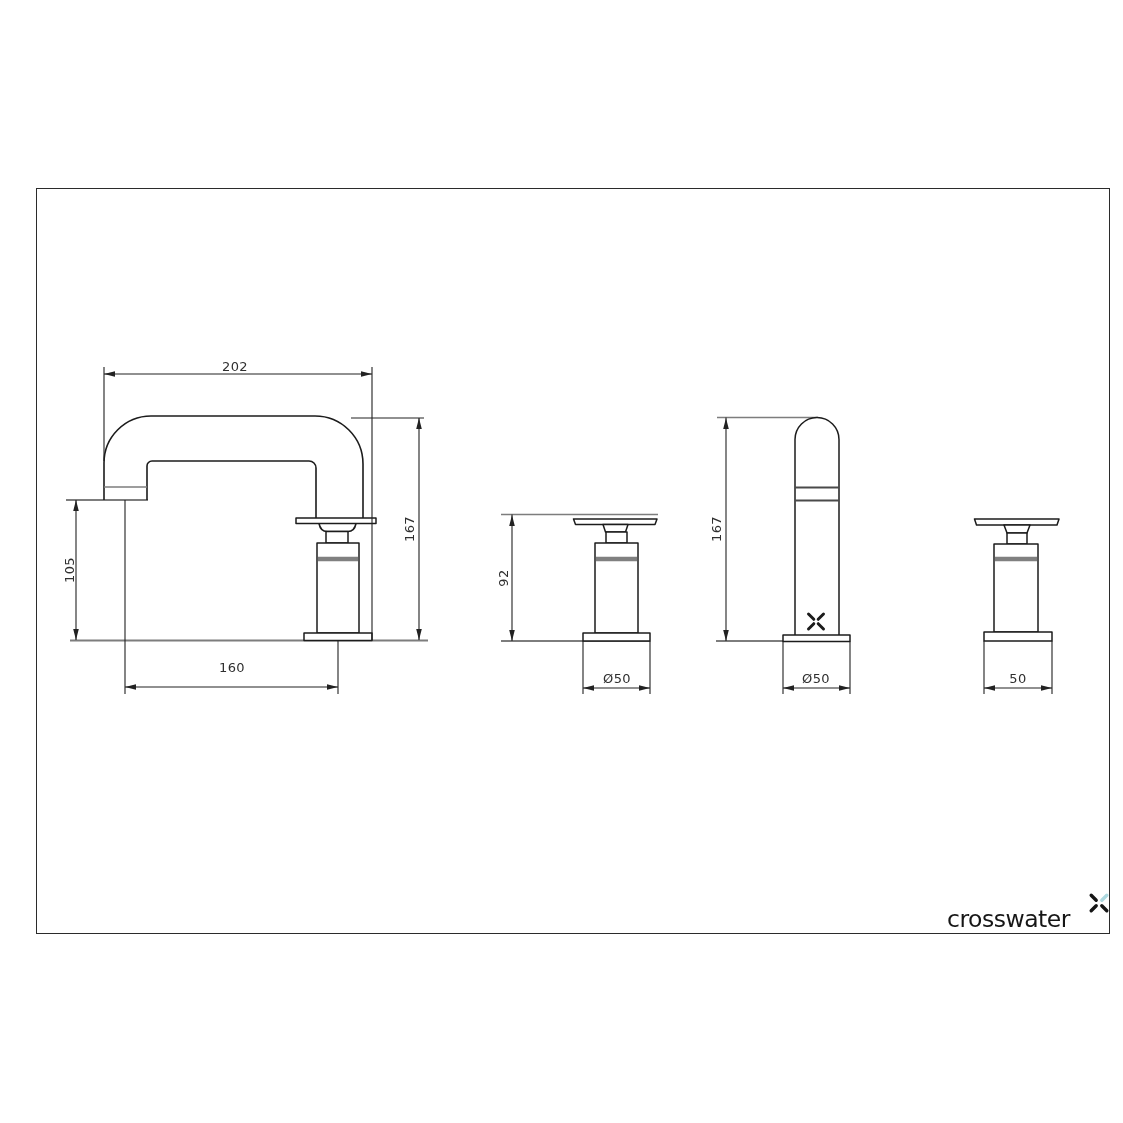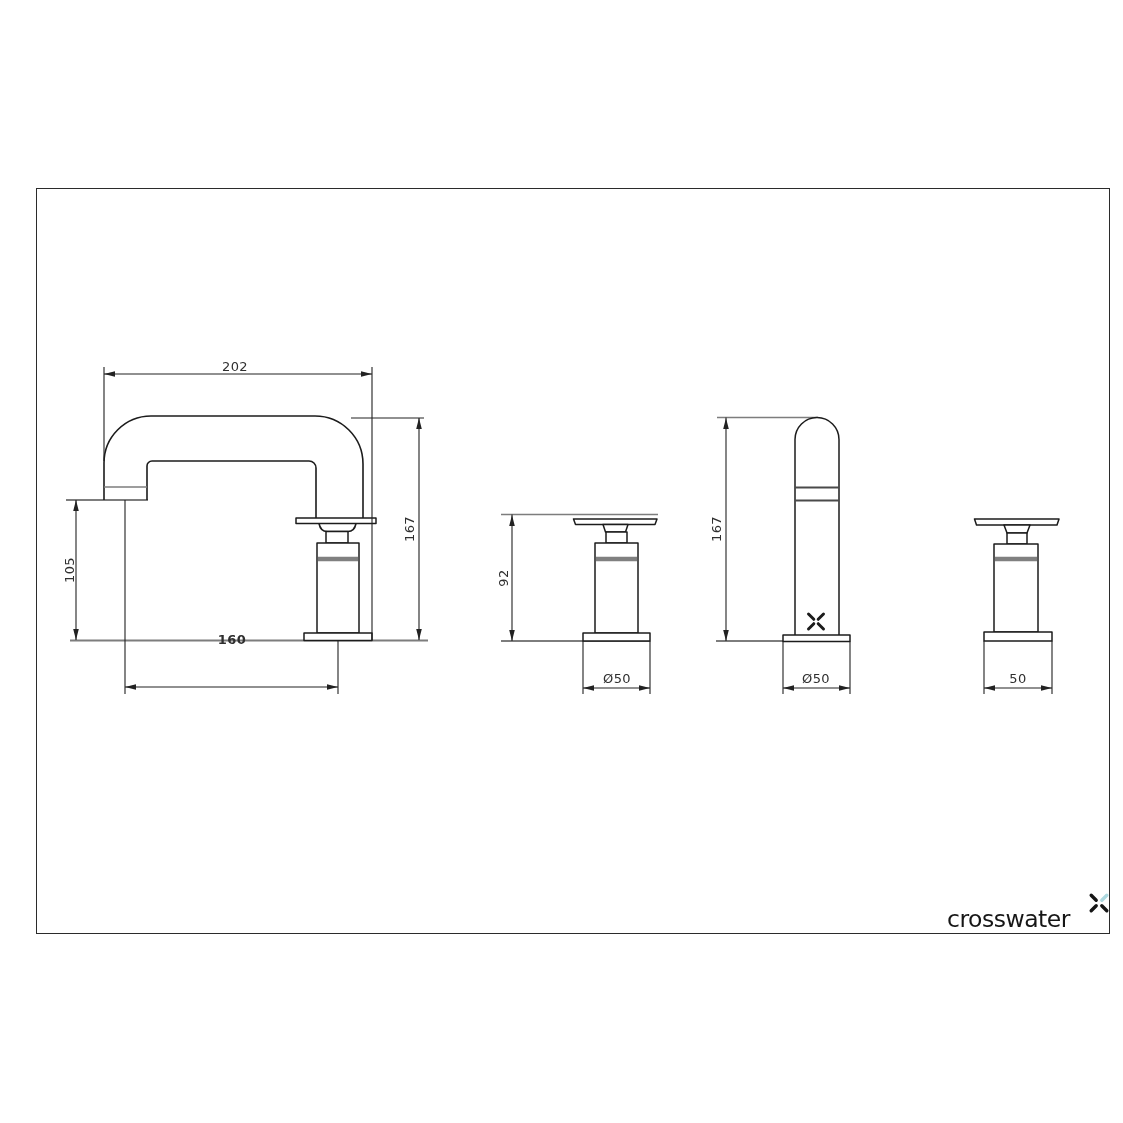--- a/index.html
+++ b/index.html
@@ -116,21 +116,21 @@
       <path class="band" d="M984,559 H1026"></path>
       <rect class="fw" x="973" y="632" width="68" height="9"></rect>
 
       <path class="dim" d="M973,641 V694 M1041,641 V694 M973,688 H1041"></path>
       <path class="ah" d="M973,688 l11,-2.8 v5.6 z M1041,688 l-11,-2.8 v5.6 z"></path>
     </g>
   </svg>
 
   <div class="dim-label" style="left:224px;top:366px;">202</div>
   <div class="dim-label vert" style="left:58px;top:570px;">105</div>
-  <div class="dim-label" style="left:221px;top:639px;font-weight:bold;">160</div>
+  <div class="dim-label" style="left:221px;top:667px;">160</div>
   <div class="dim-label vert" style="left:398px;top:529px;">167</div>
 
   <div class="dim-label vert" style="left:492px;top:578px;">92</div>
   <div class="dim-label" style="left:606px;top:678px;">Ø50</div>
 
   <div class="dim-label vert" style="left:705px;top:529px;">167</div>
   <div class="dim-label" style="left:805px;top:678px;">Ø50</div>
 
   <div class="dim-label" style="left:1007px;top:678px;">50</div>
 

